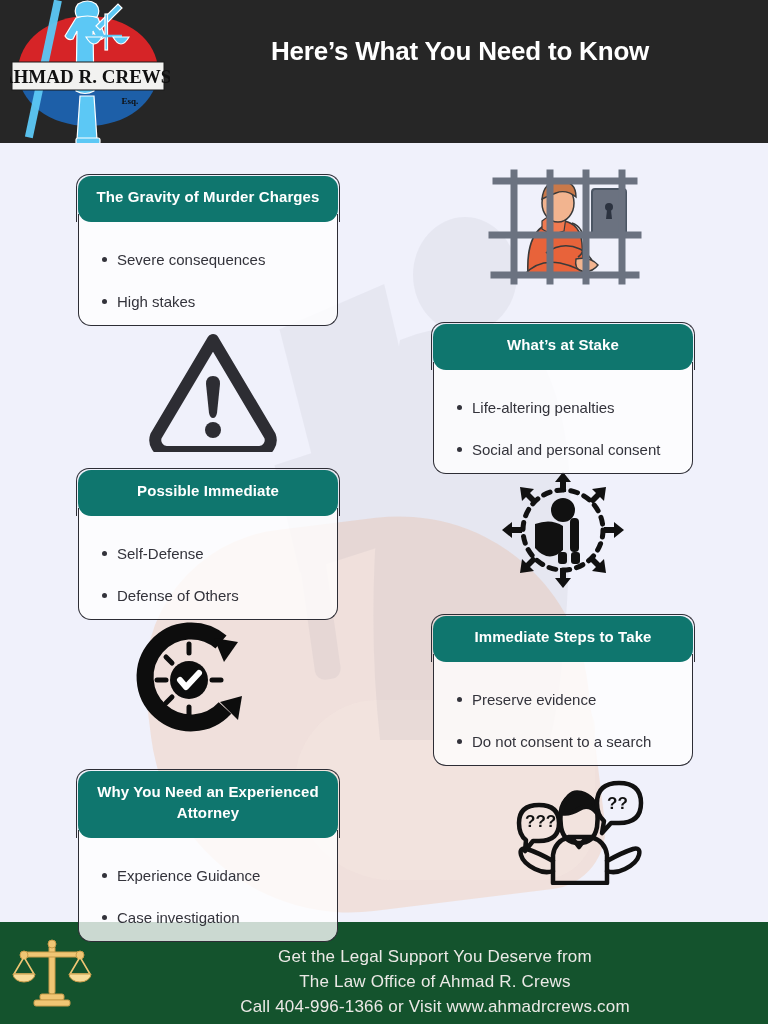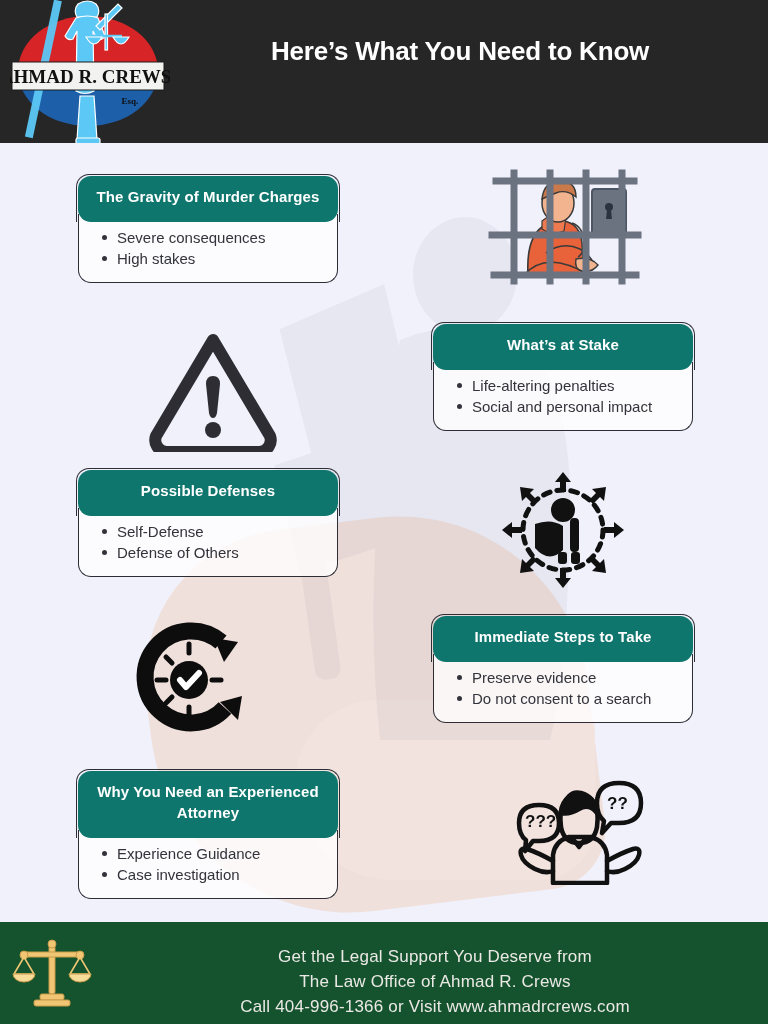--- a/index.html
+++ b/index.html
@@ -54,21 +54,21 @@
     margin-top:-8px;position:relative;z-index:1;
     background:rgba(255,255,255,.78);
     border:1.6px solid #2d2d35;
     border-top:none;
     border-radius:0 0 13px 13px;
     padding:14px 10px 12px 14px;
   }
   .card .body ul{margin:0;padding:0 0 0 22px;list-style:none;}
   .card .body li{
     position:relative;font-size:15px;color:#33333b;line-height:20px;
-    padding-left:2px;margin-bottom:1px;
+    padding-left:2px;margin-bottom:1px;margin-top:22px;
   }
   .card .body li:before{
     content:"";position:absolute;left:-13px;top:7px;
     width:5px;height:5px;border-radius:50%;background:#33333b;
   }
   
   .card .hdr:after{
     content:"";position:absolute;left:-1.6px;top:-1.6px;right:-1.6px;bottom:0;
     border:1.6px solid #2d2d35;border-bottom:none;border-radius:13px 13px 0 0;
     pointer-events:none;
@@ -243,27 +243,27 @@
         <li>High stakes</li>
       </ul>
     </div>
   </div>
 
   <div class="card" style="left:433px;top:324px;border-radius:26px;">
     <div class="hdr">What’s at Stake</div>
     <div class="body">
       <ul>
         <li>Life-altering penalties</li>
-        <li>Social and personal impact</li>
+        <li>Social and personal consent</li>
       </ul>
     </div>
   </div>
 
   <div class="card" style="left:78px;top:470px;">
-    <div class="hdr">Possible Defenses</div>
+    <div class="hdr">Possible Immediate</div>
     <div class="body">
       <ul>
         <li>Self-Defense</li>
         <li>Defense of Others</li>
       </ul>
     </div>
   </div>
 
   <div class="card" style="left:433px;top:616px;">
     <div class="hdr">Immediate Steps to Take</div>

